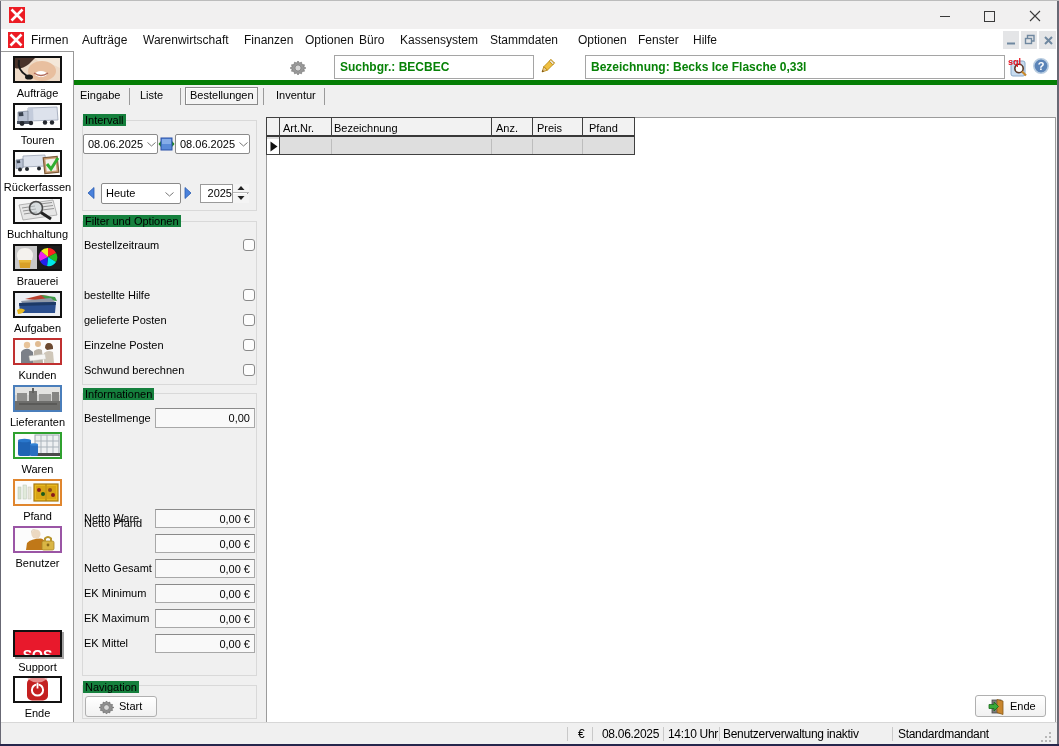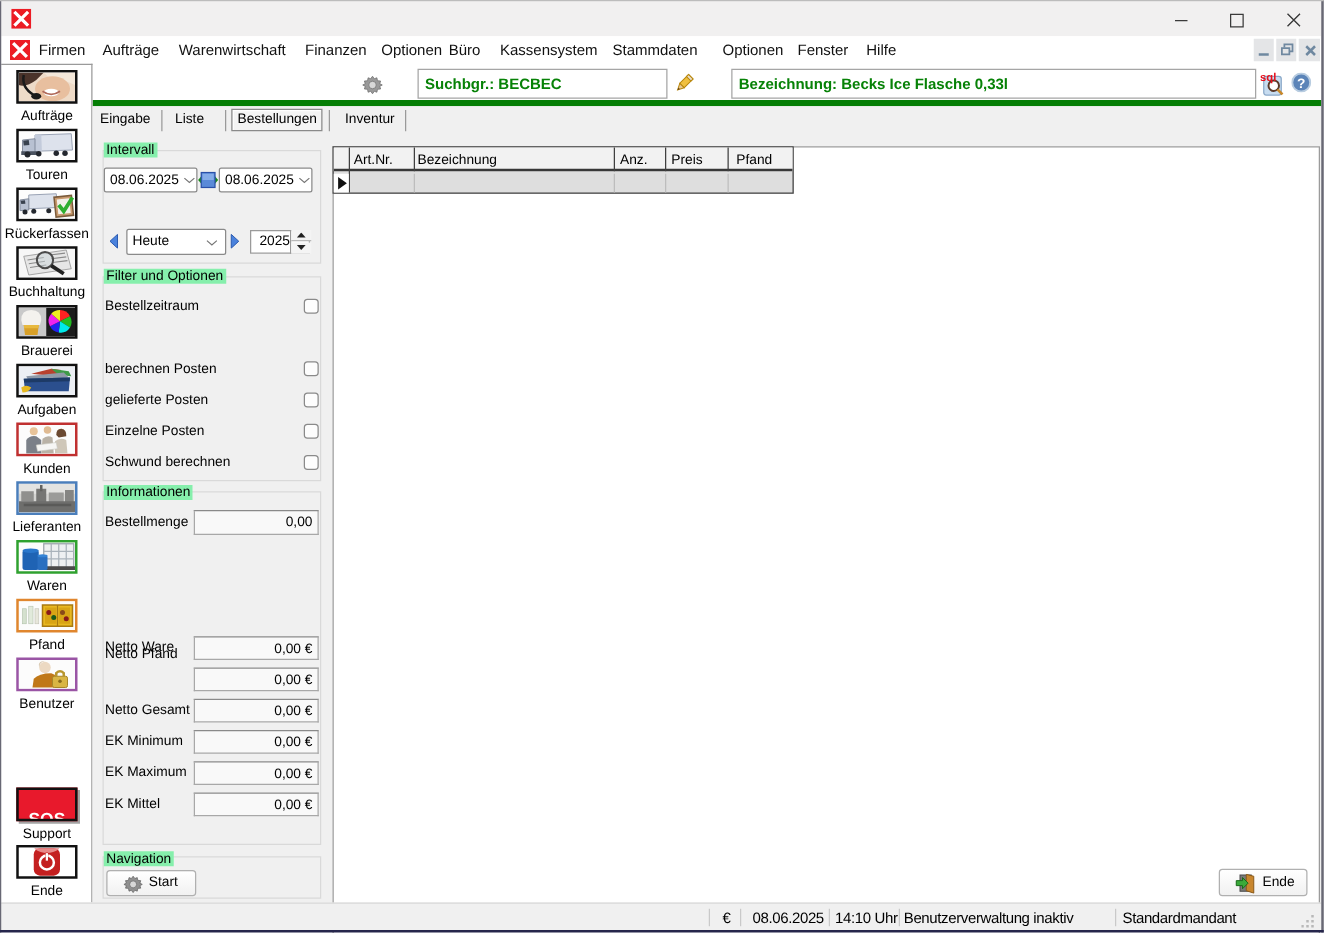--- a/index.html
+++ b/index.html
@@ -29,21 +29,21 @@
   background:#fff; overflow:hidden; }
 .il { position:absolute; left:0; width:73px; text-align:center; font-size:11px; color:#000; }
 
 #tabarea { left:74px; top:85px; width:983px; height:637px; background:#f0f0f0; }
 .tabsep { position:absolute; top:3px; width:1px; height:17px; background:#9a9a9a; }
 .tabtxt { position:absolute; top:4px; font-size:11px; color:#000; }
 #activetab { position:absolute; left:111px; top:2px; width:73px; height:18px;
   background:#f4f4f4; border:1px solid #8a8a8a; box-shadow:inset 1px 1px 0 #fff; }
 
 .fs { position:absolute; border:1px solid #d9d9d9; }
-.fsl { position:absolute; font-size:11px; color:#000; background:#86efac; padding:0 2px; }
+.fsl { position:absolute; font-size:11px; color:#000; background:#15803d; padding:0 2px; }
 .lbl { position:absolute; font-size:11px; color:#000; white-space:nowrap; }
 .cb { position:absolute; width:12px; height:12px; border:1px solid #8a8a8a; border-radius:3px; background:#fdfdfd; }
 .ib { position:absolute; left:81px; width:100px; height:20px; border:1px solid #a8a8a8;
   border-top-color:#8a8a8a; background:#f9f9f9; font-size:11px; text-align:right;
   line-height:18px; padding-right:4px; }
 .combo { position:absolute; height:20px; border:1px solid #8a8a8a; border-radius:2px;
   background:#fff; font-size:11px; line-height:18px; padding-left:4px; }
 .chev { position:absolute; top:7px; width:9px; height:5px; }
 
 #cont { position:absolute; left:192px; top:32px; width:790px; height:696px;
@@ -333,21 +333,21 @@
       <svg class="abs" style="left:4px;top:2px" width="8" height="15">
           <path d="M4 0 L7.5 4 L0.5 4 Z" fill="#222"></path>
           <path d="M0.5 10 L7.5 10 L4 14 Z" fill="#222"></path>
         </svg>
     </div>
 
     <div class="fs" style="left:8px;top:136px;width:175px;height:164px"></div>
     <span class="fsl" style="left:9px;top:130px">Filter und Optionen</span>
     <span class="lbl" style="left:10px;top:154px">Bestellzeitraum</span>
       <div class="cb" style="left:169px;top:154px"></div>
-    <span class="lbl" style="left:10px;top:204px">berechnen Posten</span>
+    <span class="lbl" style="left:10px;top:204px">bestellte Hilfe</span>
       <div class="cb" style="left:169px;top:204px"></div>
     <span class="lbl" style="left:10px;top:229px">gelieferte Posten</span>
       <div class="cb" style="left:169px;top:229px"></div>
     <span class="lbl" style="left:10px;top:254px">Einzelne Posten</span>
       <div class="cb" style="left:169px;top:254px"></div>
     <span class="lbl" style="left:10px;top:279px">Schwund berechnen</span>
       <div class="cb" style="left:169px;top:279px"></div>
 
     <div class="fs" style="left:8px;top:308px;width:175px;height:283px"></div>
     <span class="fsl" style="left:9px;top:303px">Informationen</span>

